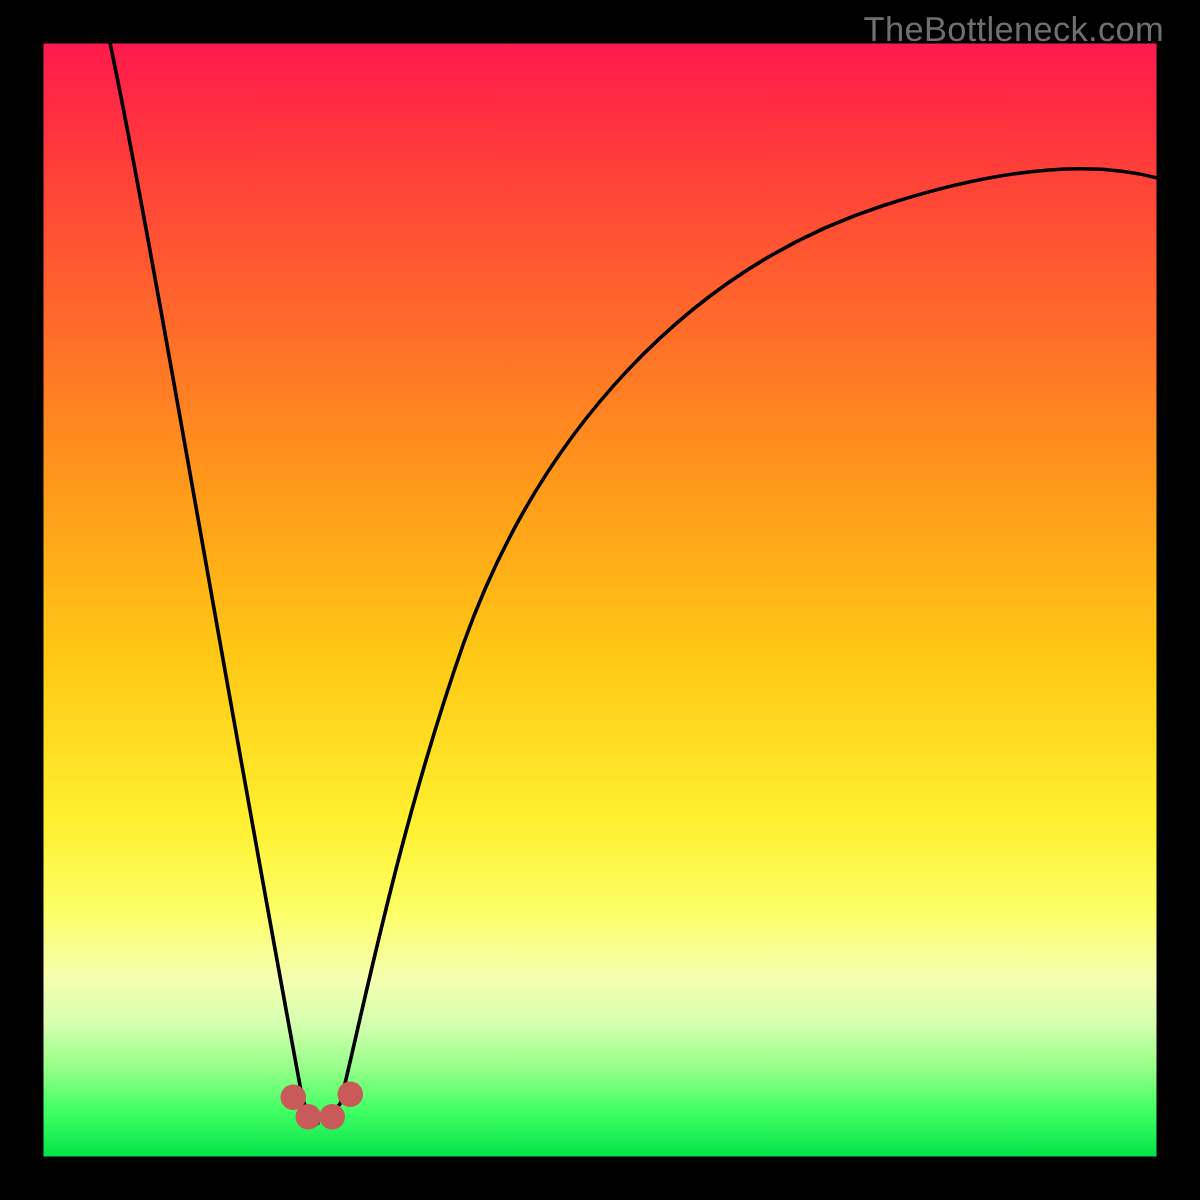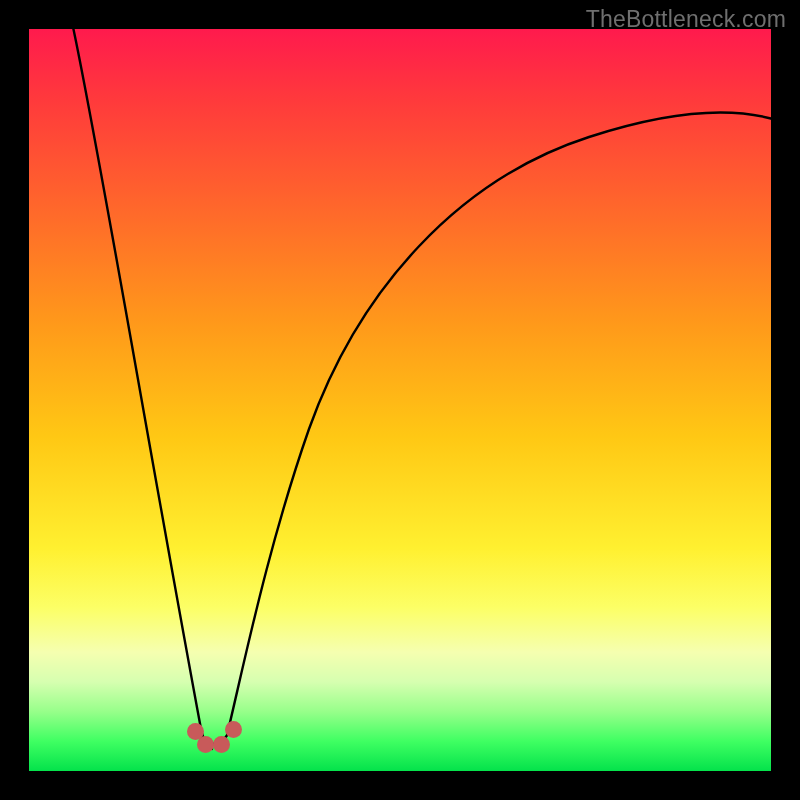--- a/index.html
+++ b/index.html
@@ -28,21 +28,21 @@
       #f5ffb0 84%,
       #d6ffb0 88%,
       #97ff8a 92%,
       #3fff62 96%,
       #04e24b 100%
     );
   }
   .watermark {
     position: absolute;
     top: 6px;
-    right: 14px;
+    right: 24px;
     color: #6f6f6f;
     font-size: 23px;
     font-weight: 500;
     letter-spacing: 0.2px;
     user-select: none;
   }
   svg.curve {
     position: absolute;
     left: 0; top: 0;
     width: 742px;

